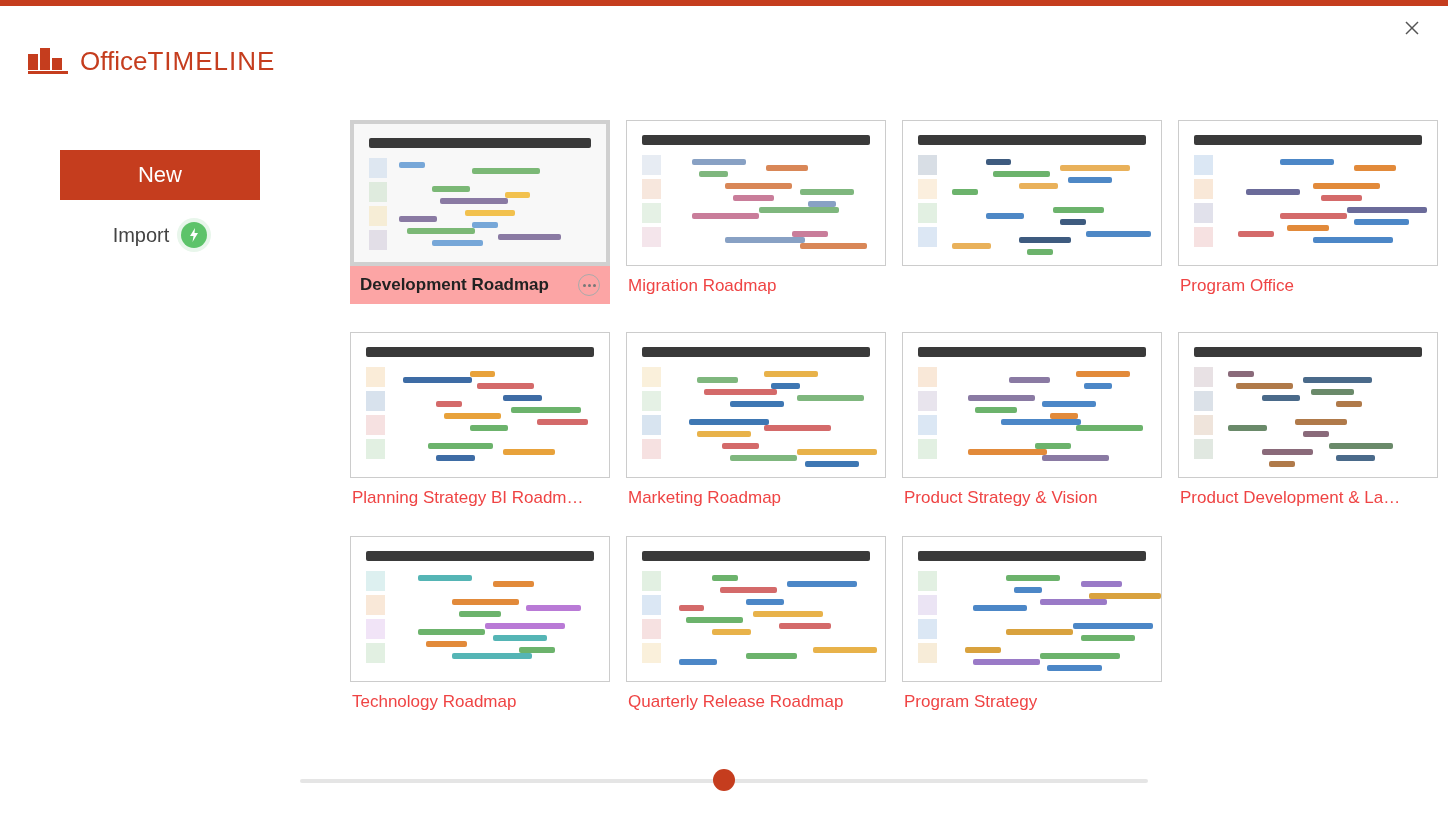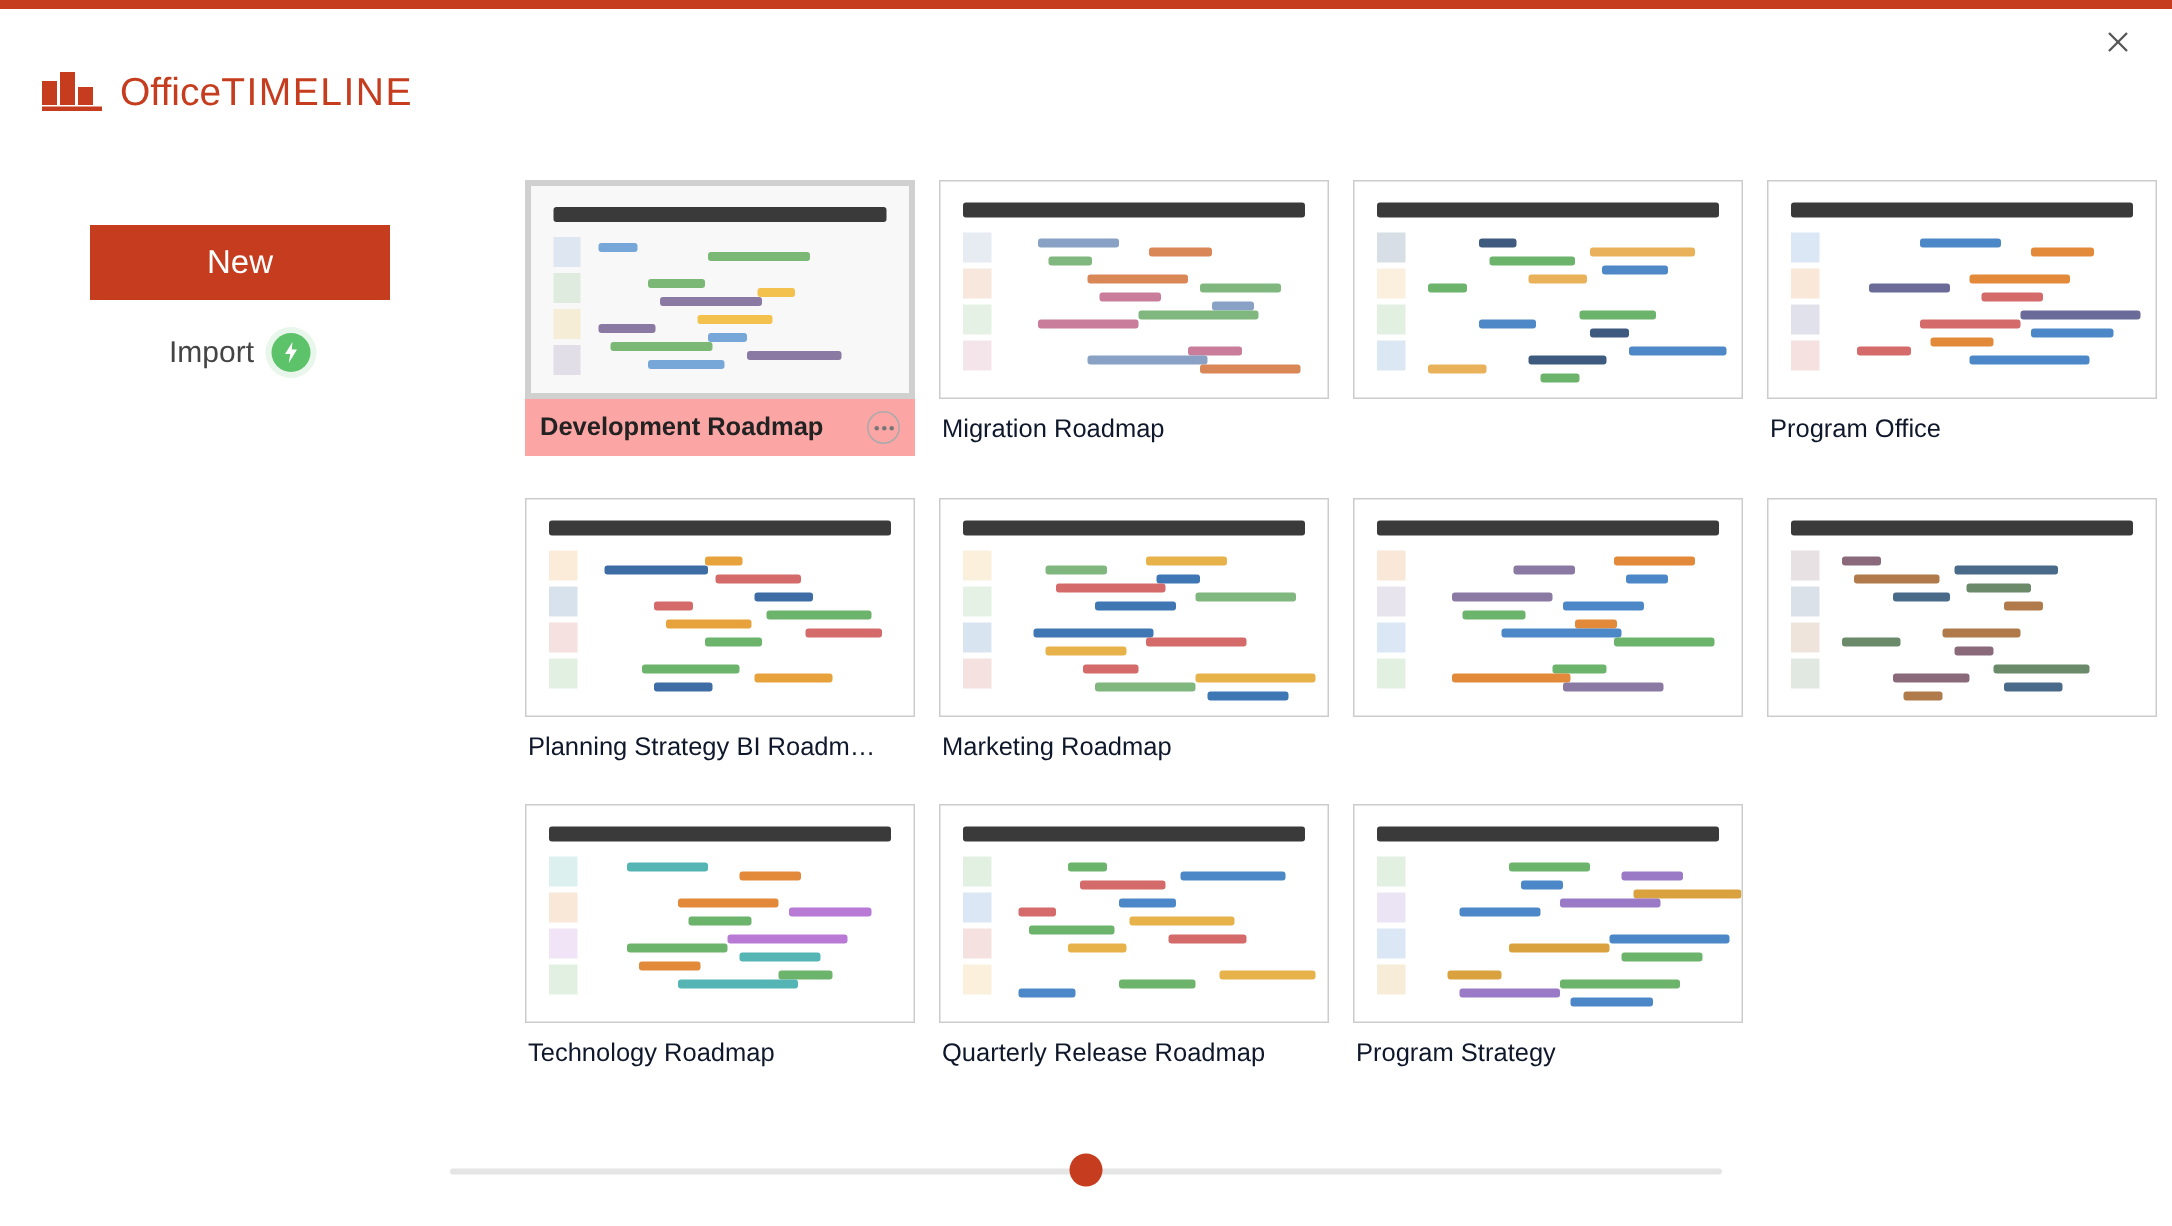--- a/index.html
+++ b/index.html
@@ -23,21 +23,21 @@
 
   .main { position: absolute; left: 350px; top: 120px; right: 20px; }
   .main-title { font-size: 26px; font-weight: 300; color: #3a3a3a; margin-bottom: 20px; }
 
   .grid { display: grid; grid-template-columns: repeat(4, 260px); gap: 28px 16px; }
   .tpl { display:flex; flex-direction:column; cursor:pointer; }
   .thumb { width: 260px; height: 146px; border: 1px solid #ccc; background:#fff; position:relative; overflow:hidden; }
   .tpl.selected .thumb { border: 4px solid #d0d0d0; background:#f8f8f8; }
   .tpl.selected .label-row { background: #fca5a5; padding: 8px 10px; }
   .label-row { display:flex; align-items:center; justify-content:space-between; padding: 10px 2px 0; }
-  .tpl-label { font-size: 17px; color: #0f172a; white-space: nowrap; overflow:hidden; text-overflow: ellipsis; }
+  .tpl-label { font-size: 17px; color: #ef4444; white-space: nowrap; overflow:hidden; text-overflow: ellipsis; }
   .tpl.selected .tpl-label { font-weight:600; color:#222; }
   .more-btn { width:22px; height:22px; border-radius:50%; border:1px solid #aaa; display:flex; align-items:center; justify-content:center; flex-shrink:0; margin-left:6px; }
   .more-btn span { display:flex; gap:2px; }
   .more-btn i { width:3px; height:3px; background:#777; border-radius:50%; display:block; }
 
   
   .sk-band { position:absolute; left:6%; right:6%; height:10px; background:#3a3a3a; border-radius:2px; }
   .sk-lane { position:absolute; left:6%; width:7%; background:rgba(0,0,0,.15); }
   .bar { position:absolute; height:6px; border-radius:2px; }
 
@@ -246,20 +246,23 @@
           <div class="bar" style="left: 28%; width: 16%; top: 74px; background: rgb(108, 179, 108);"></div>
           <div class="bar" style="left: 57%; width: 11%; top: 80px; background: rgb(226, 138, 58);"></div>
           <div class="sk-lane" style="top: 82px; height: 20px; background: rgba(76, 135, 199, 0.2);"></div>
           <div class="bar" style="left: 38%; width: 31%; top: 86px; background: rgb(76, 135, 199);"></div>
           <div class="bar" style="left: 67%; width: 26%; top: 92px; background: rgb(108, 179, 108);"></div>
           <div class="sk-lane" style="top: 106px; height: 20px; background: rgba(108, 179, 108, 0.2);"></div>
           <div class="bar" style="left: 51%; width: 14%; top: 110px; background: rgb(108, 179, 108);"></div>
           <div class="bar" style="left: 25%; width: 31%; top: 116px; background: rgb(226, 138, 58);"></div>
           <div class="bar" style="left: 54%; width: 26%; top: 122px; background: rgb(138, 122, 163);"></div>
         </div>
+        <div class="label-row">
+          <div class="tpl-label">Product Strategy &amp; Vision</div>
+        </div>
       </div>
       <div class="tpl">
         <div class="thumb">
           <div class="sk-band" style="top: 14px;"></div>
           <div class="sk-lane" style="top: 34px; height: 20px; background: rgba(138, 106, 122, 0.2);"></div>
           <div class="bar" style="left: 19%; width: 10%; top: 38px; background: rgb(138, 106, 122);"></div>
           <div class="bar" style="left: 48%; width: 27%; top: 44px; background: rgb(74, 106, 138);"></div>
           <div class="bar" style="left: 22%; width: 22%; top: 50px; background: rgb(176, 122, 74);"></div>
           <div class="bar" style="left: 51%; width: 17%; top: 56px; background: rgb(106, 138, 106);"></div>
           <div class="sk-lane" style="top: 58px; height: 20px; background: rgba(74, 106, 138, 0.2);"></div>
@@ -268,20 +271,23 @@
           <div class="sk-lane" style="top: 82px; height: 20px; background: rgba(176, 122, 74, 0.2);"></div>
           <div class="bar" style="left: 45%; width: 20%; top: 86px; background: rgb(176, 122, 74);"></div>
           <div class="bar" style="left: 19%; width: 15%; top: 92px; background: rgb(106, 138, 106);"></div>
           <div class="bar" style="left: 48%; width: 10%; top: 98px; background: rgb(138, 106, 122);"></div>
           <div class="sk-lane" style="top: 106px; height: 20px; background: rgba(106, 138, 106, 0.2);"></div>
           <div class="bar" style="left: 58%; width: 25%; top: 110px; background: rgb(106, 138, 106);"></div>
           <div class="bar" style="left: 32%; width: 20%; top: 116px; background: rgb(138, 106, 122);"></div>
           <div class="bar" style="left: 61%; width: 15%; top: 122px; background: rgb(74, 106, 138);"></div>
           <div class="bar" style="left: 35%; width: 10%; top: 128px; background: rgb(176, 122, 74);"></div>
         </div>
+        <div class="label-row">
+          <div class="tpl-label">Product Development &amp; La…</div>
+        </div>
       </div>
       <div class="tpl">
         <div class="thumb">
           <div class="sk-band" style="top: 14px;"></div>
           <div class="sk-lane" style="top: 34px; height: 20px; background: rgba(85, 181, 181, 0.2);"></div>
           <div class="bar" style="left: 26%; width: 21%; top: 38px; background: rgb(85, 181, 181);"></div>
           <div class="bar" style="left: 55%; width: 16%; top: 44px; background: rgb(226, 138, 58);"></div>
           <div class="sk-lane" style="top: 58px; height: 20px; background: rgba(226, 138, 58, 0.2);"></div>
           <div class="bar" style="left: 39%; width: 26%; top: 62px; background: rgb(226, 138, 58);"></div>
           <div class="bar" style="left: 68%; width: 21%; top: 68px; background: rgb(185, 122, 214);"></div>

